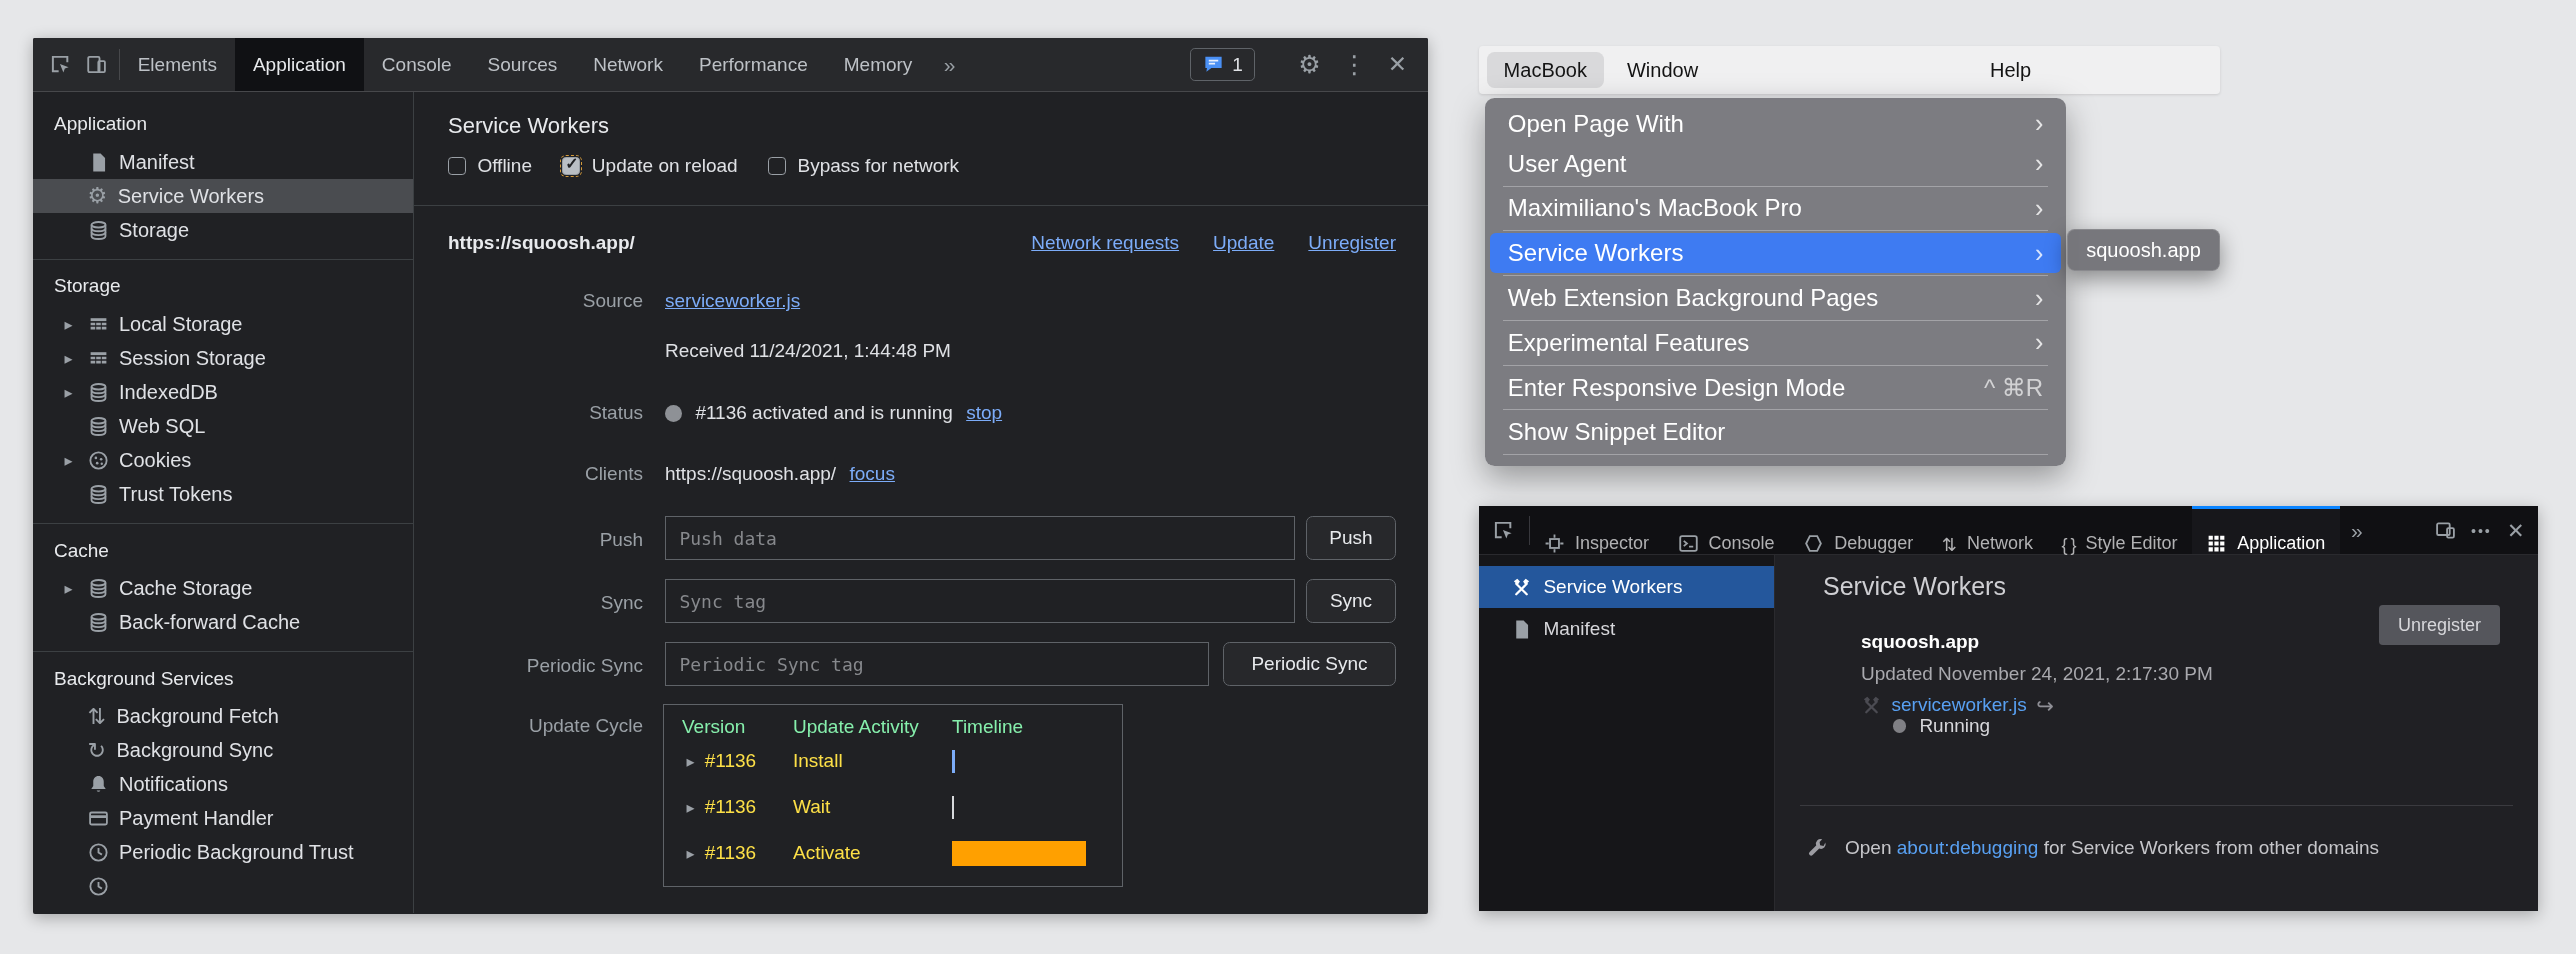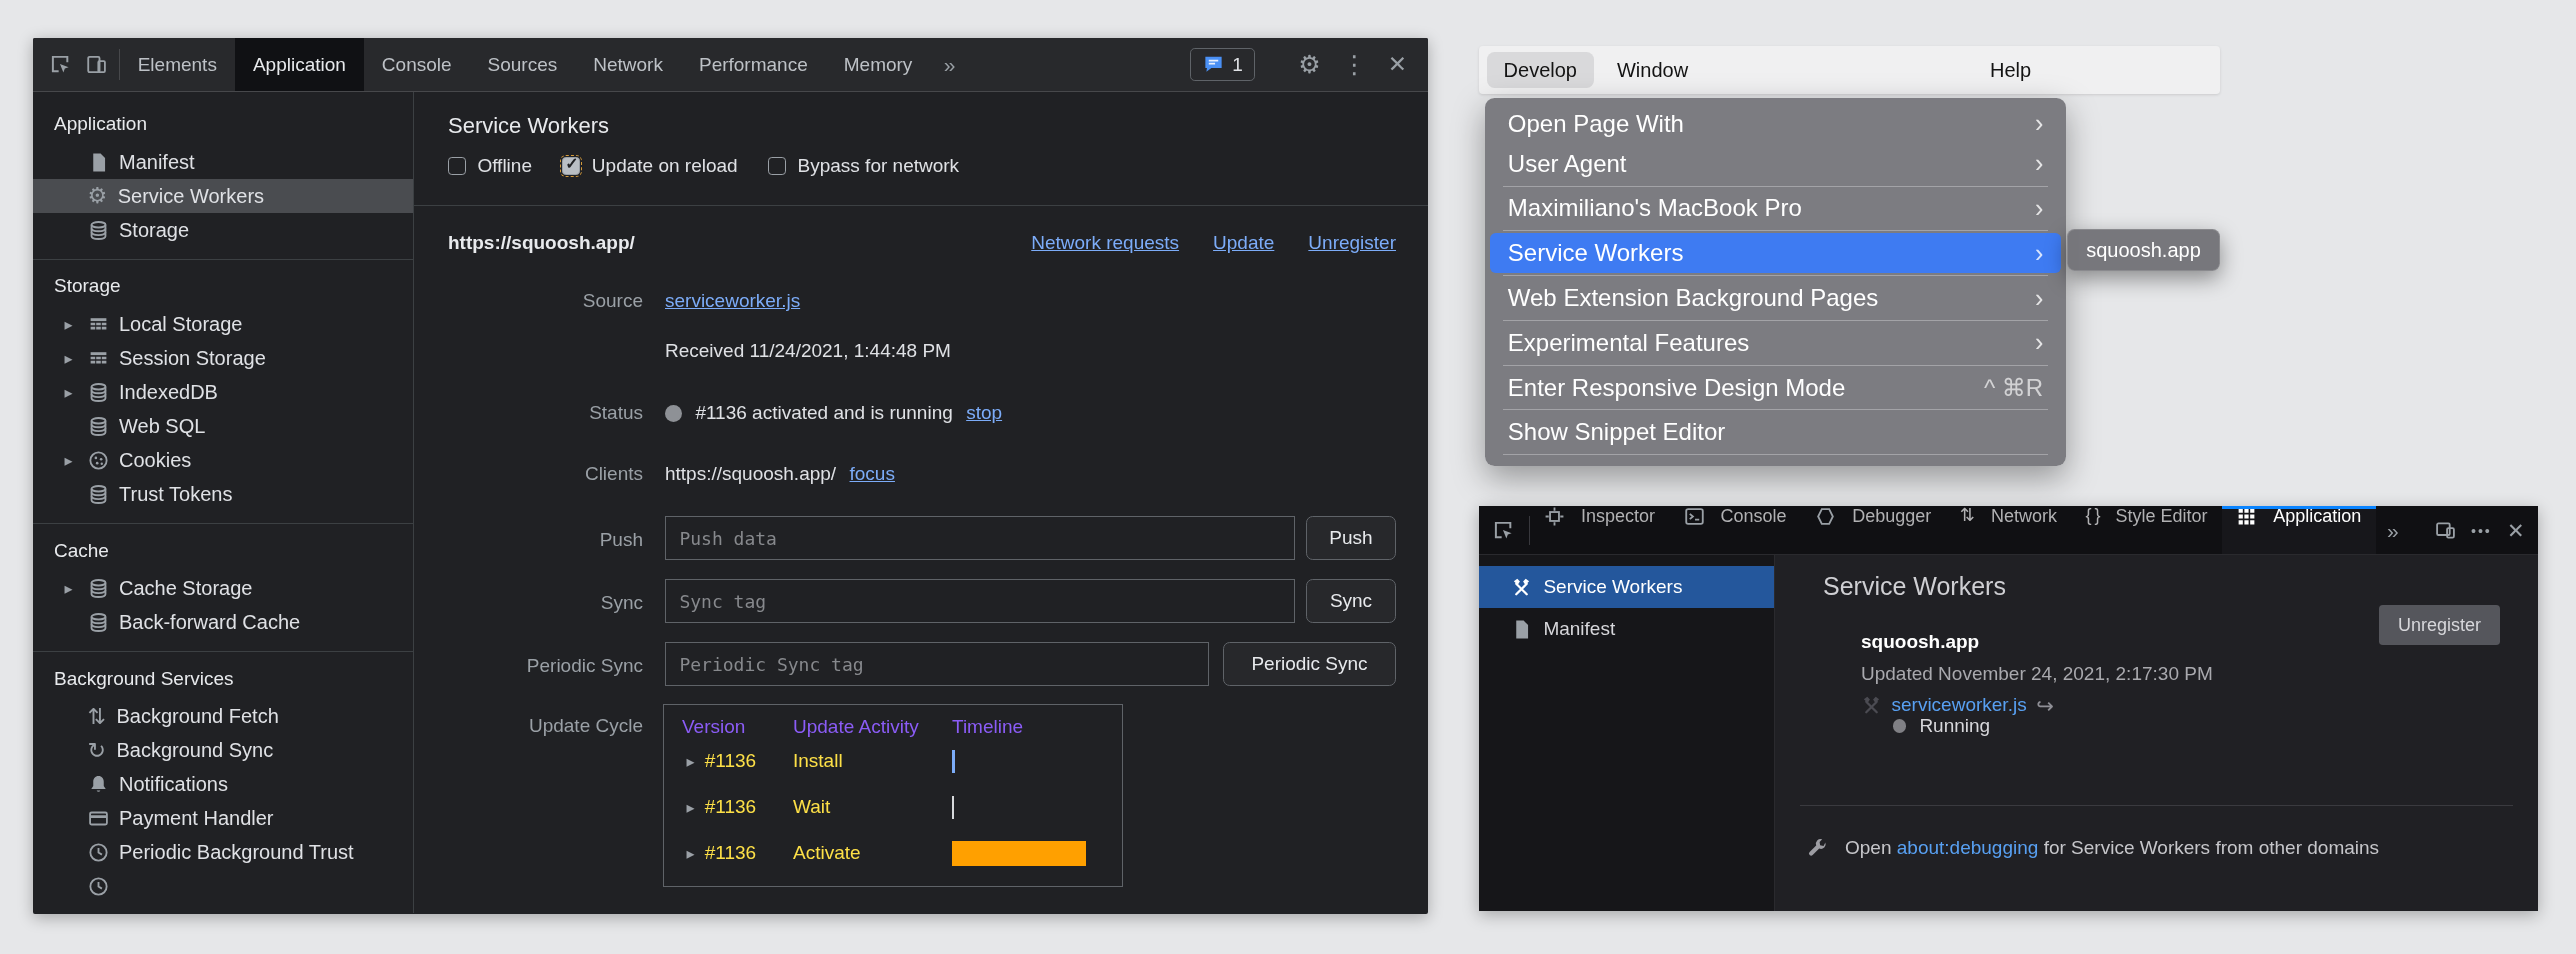--- a/index.html
+++ b/index.html
@@ -55,21 +55,21 @@
 .yl-push{top:437px}.yl-sync{top:500px}.yl-per{top:563px}.yl-uc{top:623px}
 .dot{width:17px;height:17px;border-radius:50%;background:#8e9196;flex:none}
 .tin{position:absolute;left:251px;height:44px;width:630px;background:transparent;border:1px solid #5f6368;color:#e8eaed;font-family:"DejaVu Sans Mono",monospace;font-size:18px;padding:0 13.4px;outline:none}
 .tin::placeholder{color:#87898d}
 .tin.short{width:544px}
 .t-push{top:424px}.t-sync{top:487px}.t-per{top:550px}
 .pbtn{position:absolute;height:44px;border:1px solid #5f6368;border-radius:6.7px;background:#27282b;color:#e8eaed;font-size:19px;font-family:inherit}
 .b1{left:892px;width:90px}
 .b2{left:809px;width:173px}
 .uc{position:absolute;left:249px;top:612px;width:460px;height:183px;border:1px solid #5f6368}
-.uc-h{display:flex;color:#8b5cf6;padding:11.4px 0 0 18px}
+.uc-h{display:flex;color:#86efac;padding:11.4px 0 0 18px}
 .uc-c1{width:111px}.uc-c2{width:159px}
 .uc-r{display:flex;align-items:center;height:46px;padding-left:18px;color:#fde047}
 .uc-ver{width:111px;display:flex;align-items:center;gap:5.7px}
 .uc-act{width:159px}
 .uc-tl{display:flex;align-items:center}
 .tick-blue{width:2.9px;height:23px;background:#7cacf8}
 .tick-light{width:1.9px;height:23px;background:#d7d9dc}
 .bar-orange{width:134px;height:25px;background:#ffa000}
 
 
@@ -84,21 +84,21 @@
 .s-chev::before{content:"›"}
 .s-short{margin-left:auto;color:rgba(255,255,255,.66)}
 .s-sep{height:1px;background:rgba(255,255,255,.3);margin:1.9px 18px}
 .spopup{position:absolute;left:2067px;top:229px;width:153px;height:42px;background:rgba(116,116,121,.98);border-radius:7.6px;box-shadow:0 7.6px 21px rgba(0,0,0,.4),inset 0 0 0 1px rgba(255,255,255,.14);display:flex;align-items:center;justify-content:center;color:#fff;font-size:20px}
 
 
 .firefox{position:absolute;left:1479px;top:506px;width:1059px;height:405px;background:#202024;box-shadow:0 3.8px 15.3px rgba(0,0,0,.28);overflow:hidden}
 .f-toolbar{display:flex;align-items:stretch;height:49px;background:#101013;border-bottom:1px solid #2a2a2e;color:#b1b1b3;font-size:18px}
 .f-tbicon{display:flex;align-items:center;padding:0 14.3px}
 .f-vsep{width:1px;background:#38383d;margin:9.5px 0}
-.f-tab{display:flex;align-items:flex-start;gap:16px;padding:0 14.3px;position:relative}
+.f-tab{display:flex;align-items:flex-end;gap:10px;padding:0 14.3px;position:relative}
 .f-tab .g{font-size:18px;color:#b1b1b3}
 .f-tab.active{color:#fff;background:#17171b}
 .f-tab.active::before{content:"";position:absolute;left:0;right:0;top:0;height:2.9px;background:#0a84ff}
 .f-moretabs{display:flex;align-items:center;padding:0 11.4px;font-size:21px}
 .f-right{margin-left:auto;display:flex;align-items:center;gap:15.3px;padding-right:13.4px}
 .f-body{display:flex;height:356px}
 .f-side{width:296px;background:#161619;border-right:1px solid #2a2a2e;padding-top:11.4px;font-size:19px;color:#d7d7db}
 .f-sitem{display:flex;align-items:center;gap:11.4px;height:42px;padding-left:32px}
 .f-sitem.selected{background:#24579c;color:#fff}
 .f-sitem.selected svg.ico{color:#fff}
@@ -494,21 +494,21 @@
             <span class="uc-tl">
                 <span class="bar-orange"></span>
               </span>
           </div>
         </div>
       </div>
     </div>
   </div>
 
   <div class="menubar">
-    <span class="mb-develop">Develop</span>
+    <span class="mb-develop">MacBook</span>
     <span class="mb-window">Window</span>
     <span class="mb-help">Help</span>
   </div>
 
   <div class="smenu">
     <div class="s-item">
       <span>Open Page With</span>
       <span class="s-chev"></span>
     </div>
     <div class="s-item">

